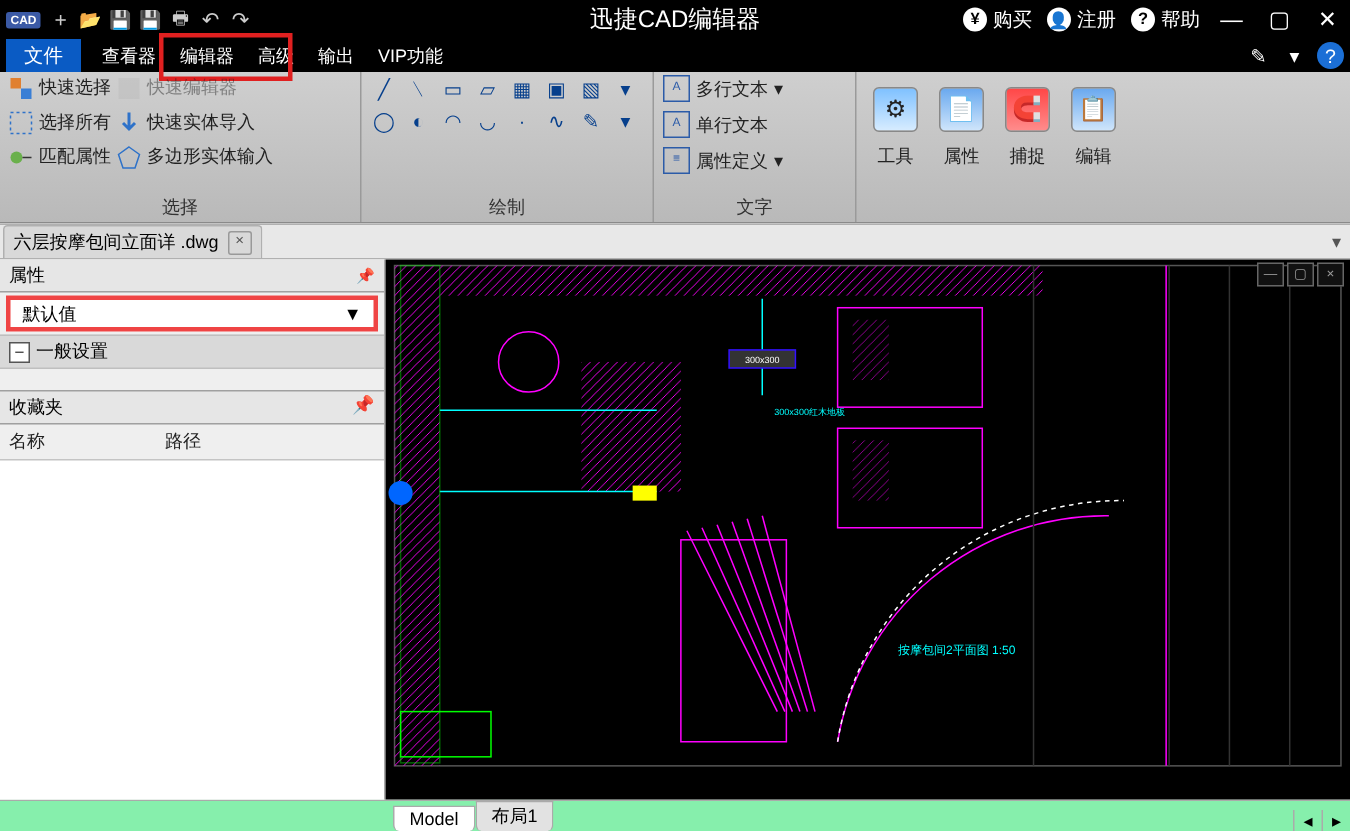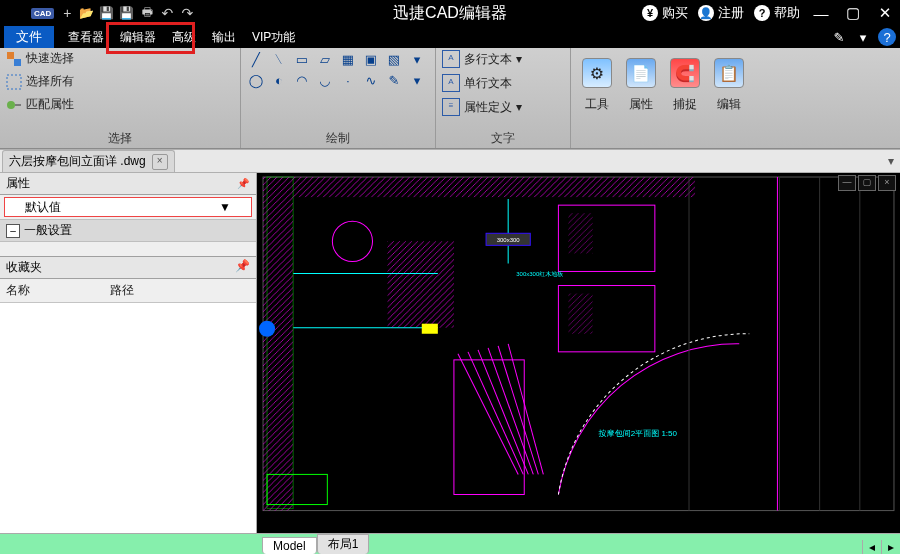--- a/index.html
+++ b/index.html
@@ -8,21 +8,21 @@
     font-size: 12px; color: #000; overflow: hidden;
     background: #fff;
   }
   
   .title-bar {
     background: #000; color: #fff; height: 26px; display: flex; align-items: center;
     padding: 0 4px; position: relative;
   }
   .title-logo {
     background: #3b5aa6; color: #fff; font-size: 8px; font-weight: bold;
-    padding: 1px 3px; border-radius: 2px; margin-left: 27px;
+    padding: 1px 3px; border-radius: 2px;
   }
   .title-icons { display: flex; gap: 2px; margin-left: 4px; }
   .title-icons .tic {
     width: 18px; height: 18px; display: flex; align-items: center; justify-content: center;
     color: #ccc; font-size: 14px;
   }
   .title-text {
     position: absolute; left: 50%; transform: translateX(-50%);
     font-size: 16px; font-weight: 400; text-align: right;
   }
@@ -108,22 +108,22 @@
   .main {
     display: flex; height: 360px;
   }
   .left-panel { width: 256px; background: #efefef; border-right: 1px solid #a9a9a9; display:flex; flex-direction:column; }
   .panel-title {
     font-size: 12px; padding: 2px 6px; background: #e6e6e6; border-bottom: 1px solid #a0a0a0;
     display: flex; justify-content: space-between; align-items: center;
   }
   .panel-title .pin { font-size: 10px; color: #444; }
   .prop-dropdown {
-    margin: 2px 4px; background: #fff; border: 1px solid #ef4444; height: 18px; display:flex;
-    align-items:center; justify-content:space-between; padding: 0 20px; font-size:12px;
+    margin: 2px 4px; background: #fff; border: 3px solid #ef4444; height: 18px; display:flex;
+    align-items:center; justify-content:space-between; padding: 0 8px; font-size:12px;
   }
   .prop-section {
     background: #d9d9d9; padding: 2px 6px; font-size: 12px;
     display: flex; align-items: center; border-top:1px solid #bfbfbf; border-bottom:1px solid #bfbfbf;
   }
   .prop-section .box { width:12px; height:12px; border:1px solid #555; background:#fff; margin-right:4px; font-size:10px; text-align:center; line-height:11px; }
   .prop-table { width: 100%; border-collapse: collapse; font-size: 12px; }
   .prop-table td { border: 0; padding: 4px 6px; }
   .prop-table td.k { width: 110px; color:#222; padding-left: 36px;}
   .prop-table td.v { background:#efefef; color:#222; }
@@ -228,20 +228,40 @@
               <rect x="1" y="1" width="14" height="14" fill="none" stroke="#2e72c9" stroke-dasharray="2 2"></rect>
             </svg>
           <span>选择所有</span>
         </div>
         <div class="ritem">
           <svg class="ic">
               <circle cx="5" cy="8" r="4" fill="#6ab04c"></circle>
               <path d="M9 8 L15 8" stroke="#333"></path>
             </svg>
           <span>匹配属性</span>
+        </div>
+      </div>
+      <div class="rcol">
+        <div class="ritem" style="opacity:.45">
+          <svg class="ic">
+              <rect x="1" y="1" width="14" height="14" fill="#bbb"></rect>
+            </svg>
+          <span>快速编辑器</span>
+        </div>
+        <div class="ritem">
+          <svg class="ic">
+              <path d="M8 1 L8 12 M4 8 L8 12 L12 8" stroke="#2e72c9" fill="none" stroke-width="2"></path>
+            </svg>
+          <span>快速实体导入</span>
+        </div>
+        <div class="ritem">
+          <svg class="ic">
+              <polygon points="8,1 15,6 12,15 4,15 1,6" fill="none" stroke="#2e72c9"></polygon>
+            </svg>
+          <span>多边形实体输入</span>
         </div>
       </div>
     </div>
     <div class="rg-label">选择</div>
   </div>
 
   <div class="ribbon-group" style="width:182px">
     <div class="rg-body">
       <div class="rgrid">
         <div class="c">╱</div>

